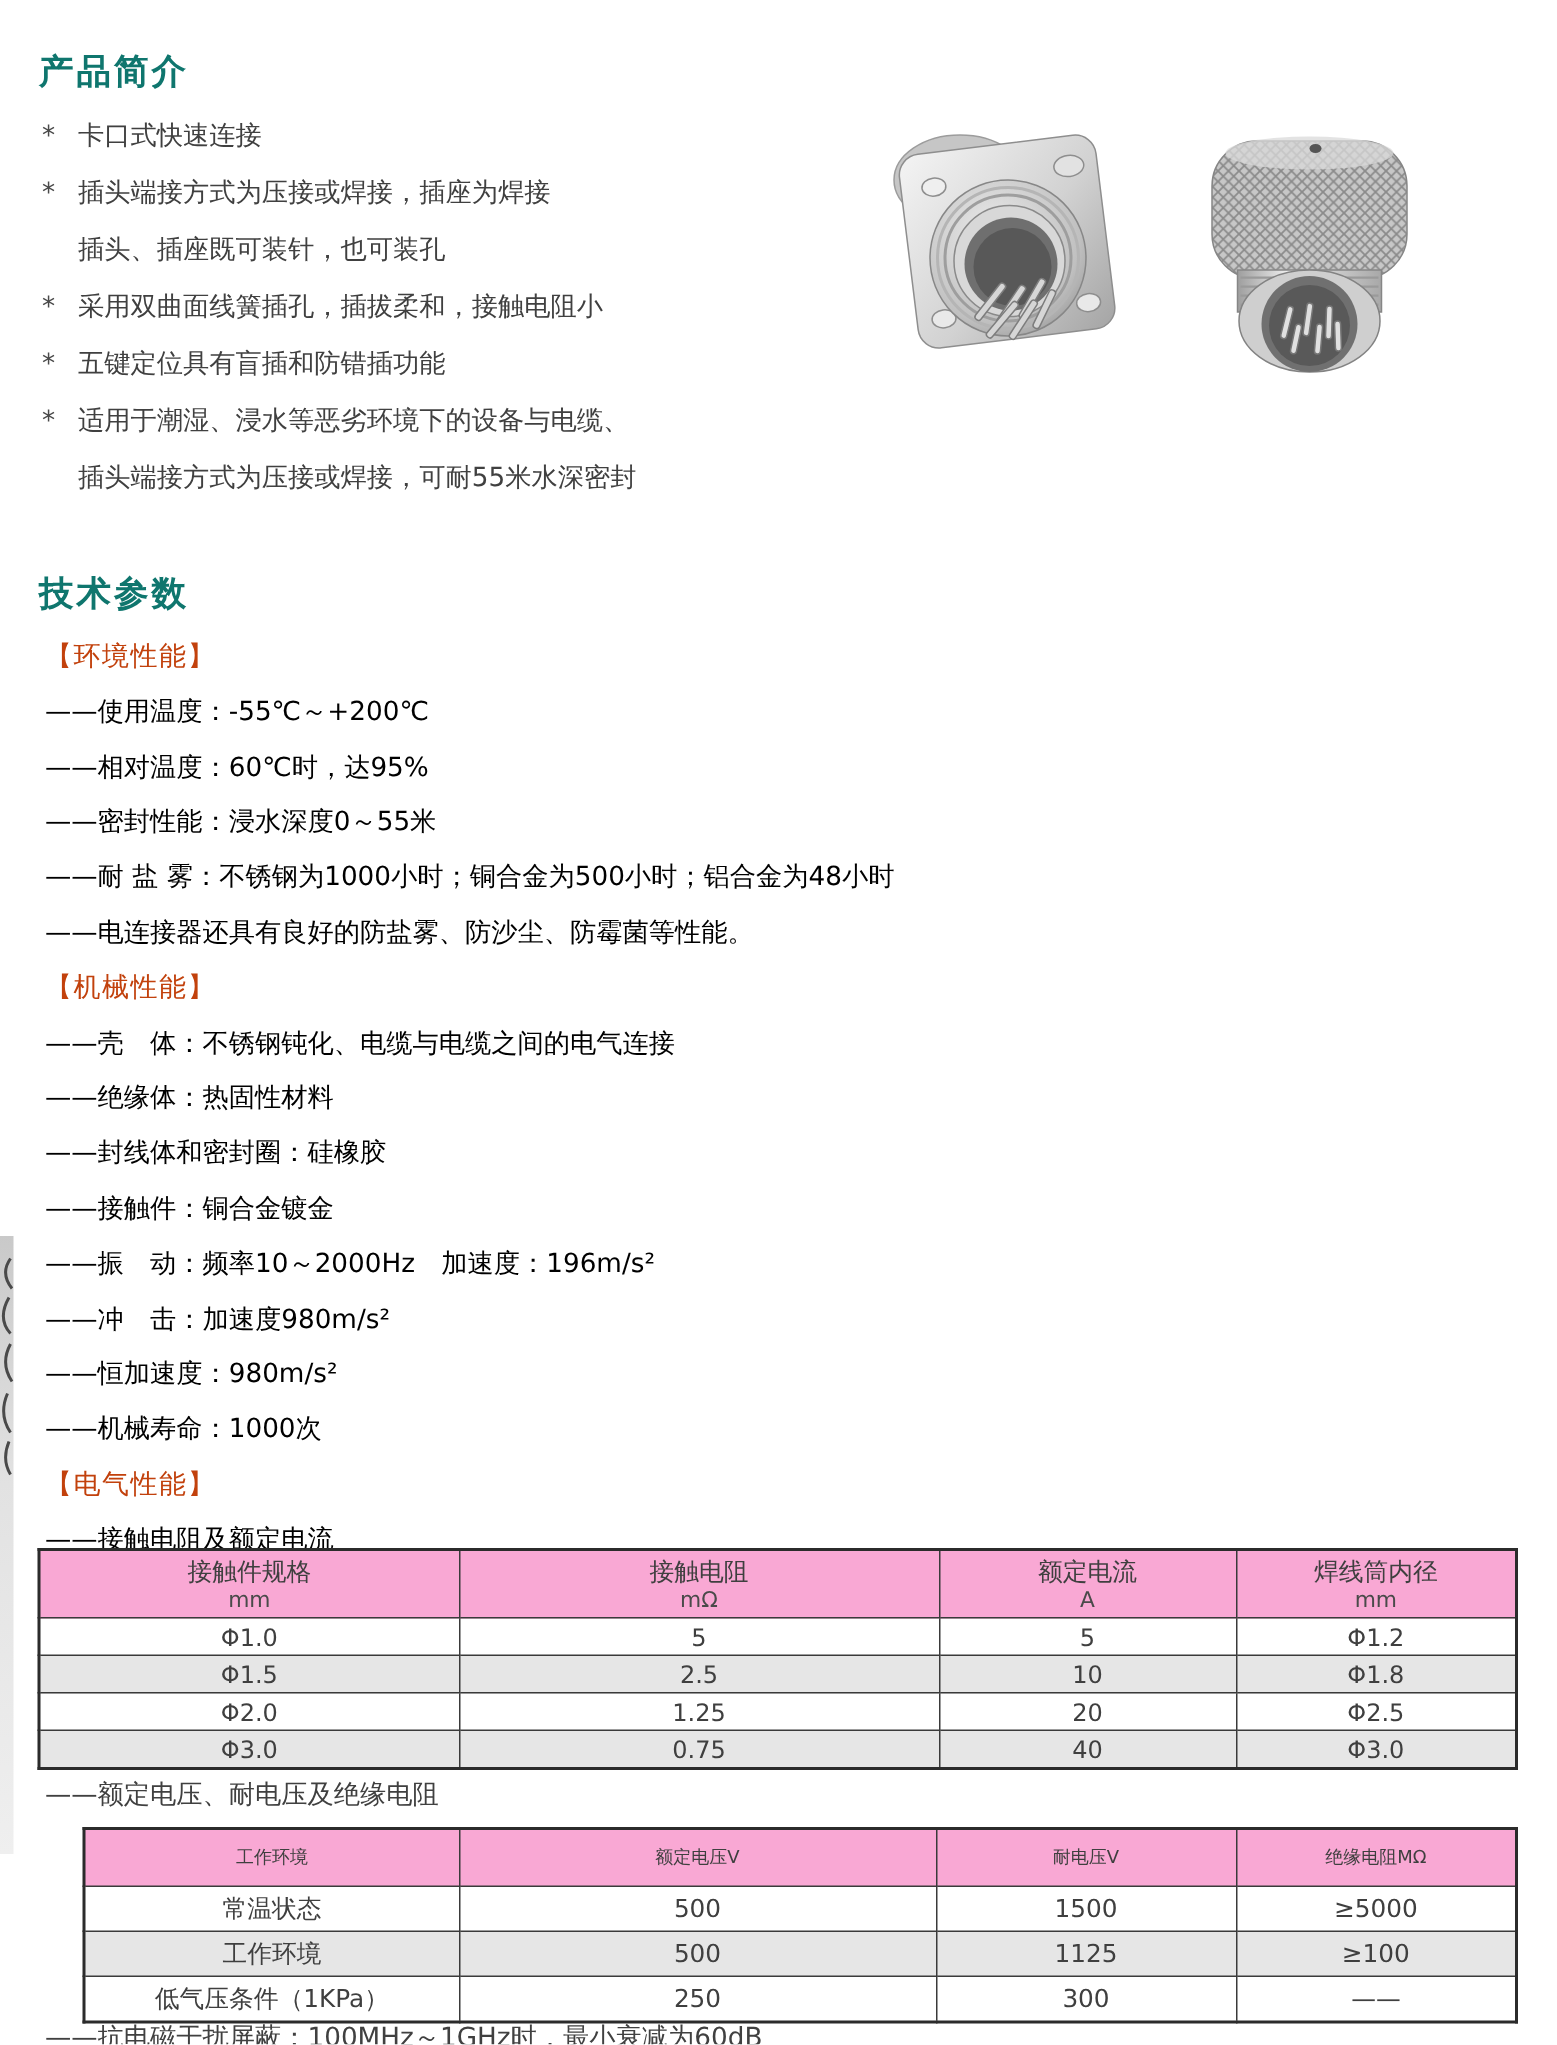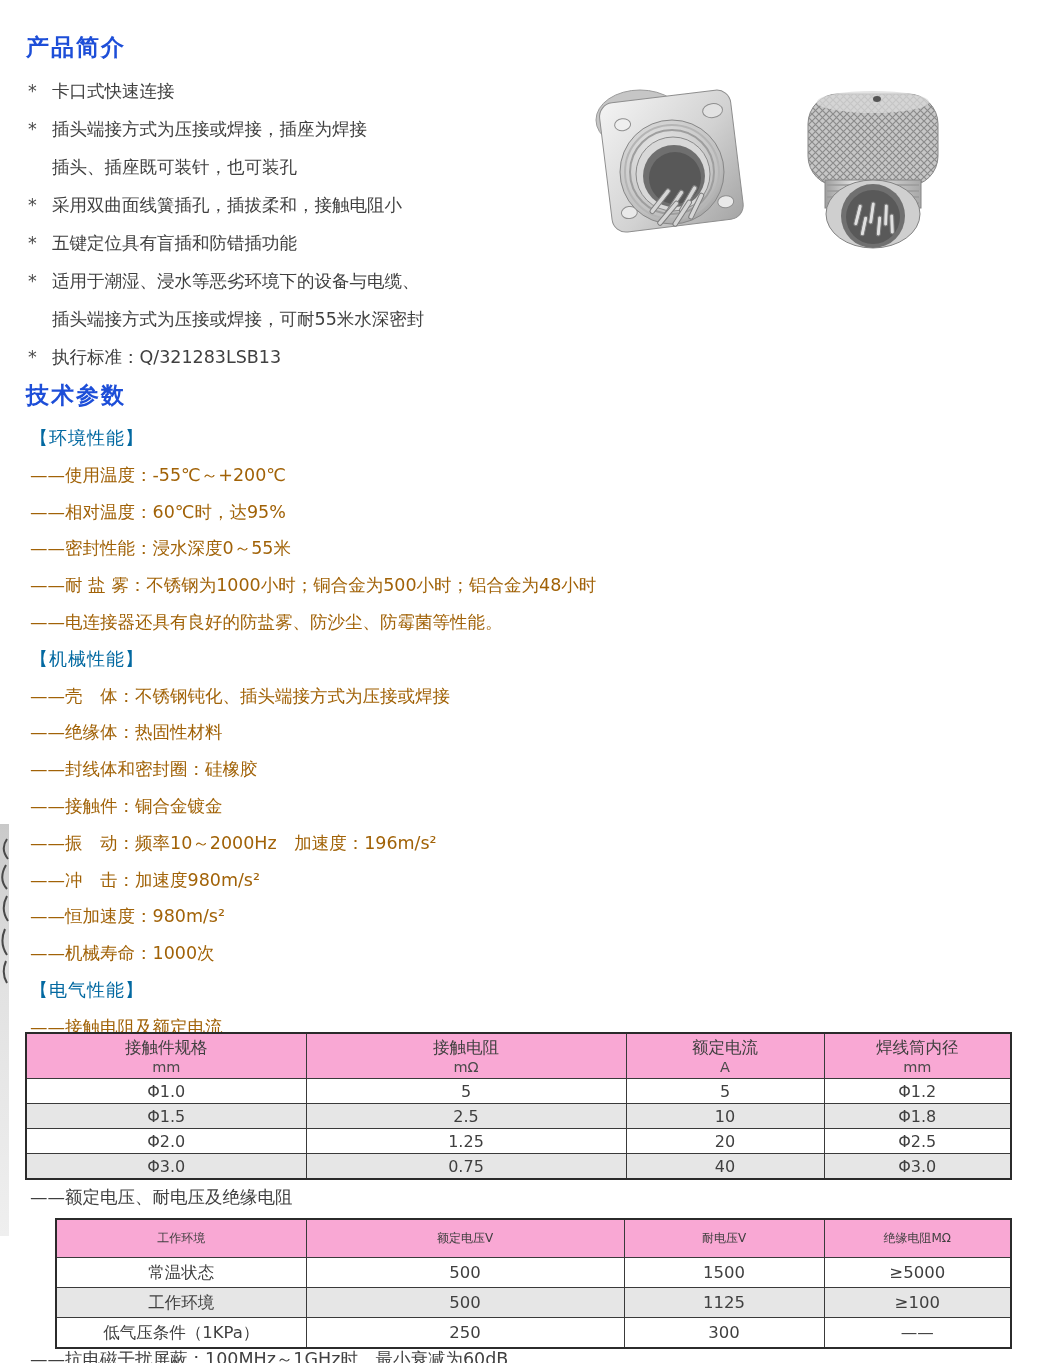--- a/index.html
+++ b/index.html
@@ -1,36 +1,36 @@
 <!DOCTYPE html>
 <html><head>
 <meta charset="utf-8">
 <style>
   html,body{margin:0;padding:0;background:#ffffff;}
   .page{
     position:relative;width:1038px;height:1363px;overflow:hidden;background:#fff;
     font-family:"DejaVu Sans","Liberation Sans",sans-serif;color:#3d3d3d;
   }
   
-  .sec-title{position:absolute;left:26px;margin:0;font-size:23px;font-weight:bold;color:#1d4ed8;letter-spacing:2px;}
+  .sec-title{position:absolute;left:26px;margin:0;font-size:23px;font-weight:bold;color:#0f766e;letter-spacing:2px;}
   #intro-title{top:32px;}
   #tech-title{top:380px;}
 
   
   #bullets{position:absolute;top:72px;left:28px;margin:0;padding:0;list-style:none;width:560px;}
   #bullets li{font-size:17.5px;line-height:38px;white-space:nowrap;color:#404040;}
   #bullets .marker{display:inline-block;width:24px;color:#4a4a4a;}
 
   
   #photos{position:absolute;top:86px;left:588px;width:450px;height:185px;display:flex;gap:42px;align-items:flex-start;}
 
   
   #specs{position:absolute;top:420px;left:30px;width:980px;}
-  #specs .group-heading{font-size:18px;line-height:36.8px;color:#0369a1;letter-spacing:1px;}
-  #specs .spec-line{font-size:17.5px;line-height:36.8px;color:#a16207;white-space:nowrap;}
+  #specs .group-heading{font-size:18px;line-height:36.8px;color:#c2410c;letter-spacing:1px;}
+  #specs .spec-line{font-size:17.5px;line-height:36.8px;color:#000000;white-space:nowrap;}
 
   
   table{border-collapse:collapse;table-layout:fixed;}
   #table1{position:absolute;top:1032px;left:25px;width:985px;}
   #table2{position:absolute;top:1218px;left:55px;width:955px;}
   th,td{border:1px solid #3a3a3a;text-align:center;vertical-align:middle;padding:0;color:#3f3f3f;}
   table{border:2px solid #2b2b2b;}
   th{background:#f9a8d4;font-weight:normal;}
   #table1 th{height:44px;font-size:16.5px;}
   #table1 td{height:24px;font-size:16px;}
@@ -58,21 +58,20 @@
   <h1 class="sec-title" id="intro-title">产品简介</h1>
 
   <ul id="bullets">
     <li><span class="marker">*</span><span>卡口式快速连接</span></li>
     <li><span class="marker">*</span><span>插头端接方式为压接或焊接，插座为焊接</span></li>
     <li><span class="marker"></span><span>插头、插座既可装针，也可装孔</span></li>
     <li><span class="marker">*</span><span>采用双曲面线簧插孔，插拔柔和，接触电阻小</span></li>
     <li><span class="marker">*</span><span>五键定位具有盲插和防错插功能</span></li>
     <li><span class="marker">*</span><span>适用于潮湿、浸水等恶劣环境下的设备与电缆、</span></li>
     <li><span class="marker"></span><span>插头端接方式为压接或焊接，可耐55米水深密封</span></li>
-    <li><span class="marker">*</span><span>执行标准：Q/321283LSB13</span></li>
   </ul>
 
   <div id="photos">
 
     <svg width="168" height="178" viewBox="0 0 168 178">
       <defs>
         <linearGradient id="met1" x1="0" y1="0" x2="1" y2="1">
           <stop offset="0" stop-color="#f4f4f4"></stop>
             <stop offset="0.55" stop-color="#d2d2d2"></stop>
             <stop offset="1" stop-color="#a4a4a4"></stop>
@@ -142,21 +141,21 @@
 
   <div id="specs">
     <div class="group-heading">【环境性能】</div>
     <div class="spec-line">——使用温度：-55℃～+200℃</div>
     <div class="spec-line">——相对温度：60℃时，达95%</div>
     <div class="spec-line">——密封性能：浸水深度0～55米</div>
     <div class="spec-line">——耐 盐 雾：不锈钢为1000小时；铜合金为500小时；铝合金为48小时</div>
     <div class="spec-line">——电连接器还具有良好的防盐雾、防沙尘、防霉菌等性能。</div>
 
     <div class="group-heading">【机械性能】</div>
-    <div class="spec-line">——壳　体：不锈钢钝化、插头端接方式为压接或焊接</div>
+    <div class="spec-line">——壳　体：不锈钢钝化、电缆与电缆之间的电气连接</div>
     <div class="spec-line">——绝缘体：热固性材料</div>
     <div class="spec-line">——封线体和密封圈：硅橡胶</div>
     <div class="spec-line">——接触件：铜合金镀金</div>
     <div class="spec-line">——振　动：频率10～2000Hz　加速度：196m/s²</div>
     <div class="spec-line">——冲　击：加速度980m/s²</div>
     <div class="spec-line">——恒加速度：980m/s²</div>
     <div class="spec-line">——机械寿命：1000次</div>
 
     <div class="group-heading">【电气性能】</div>
     <div class="spec-line">——接触电阻及额定电流</div>

